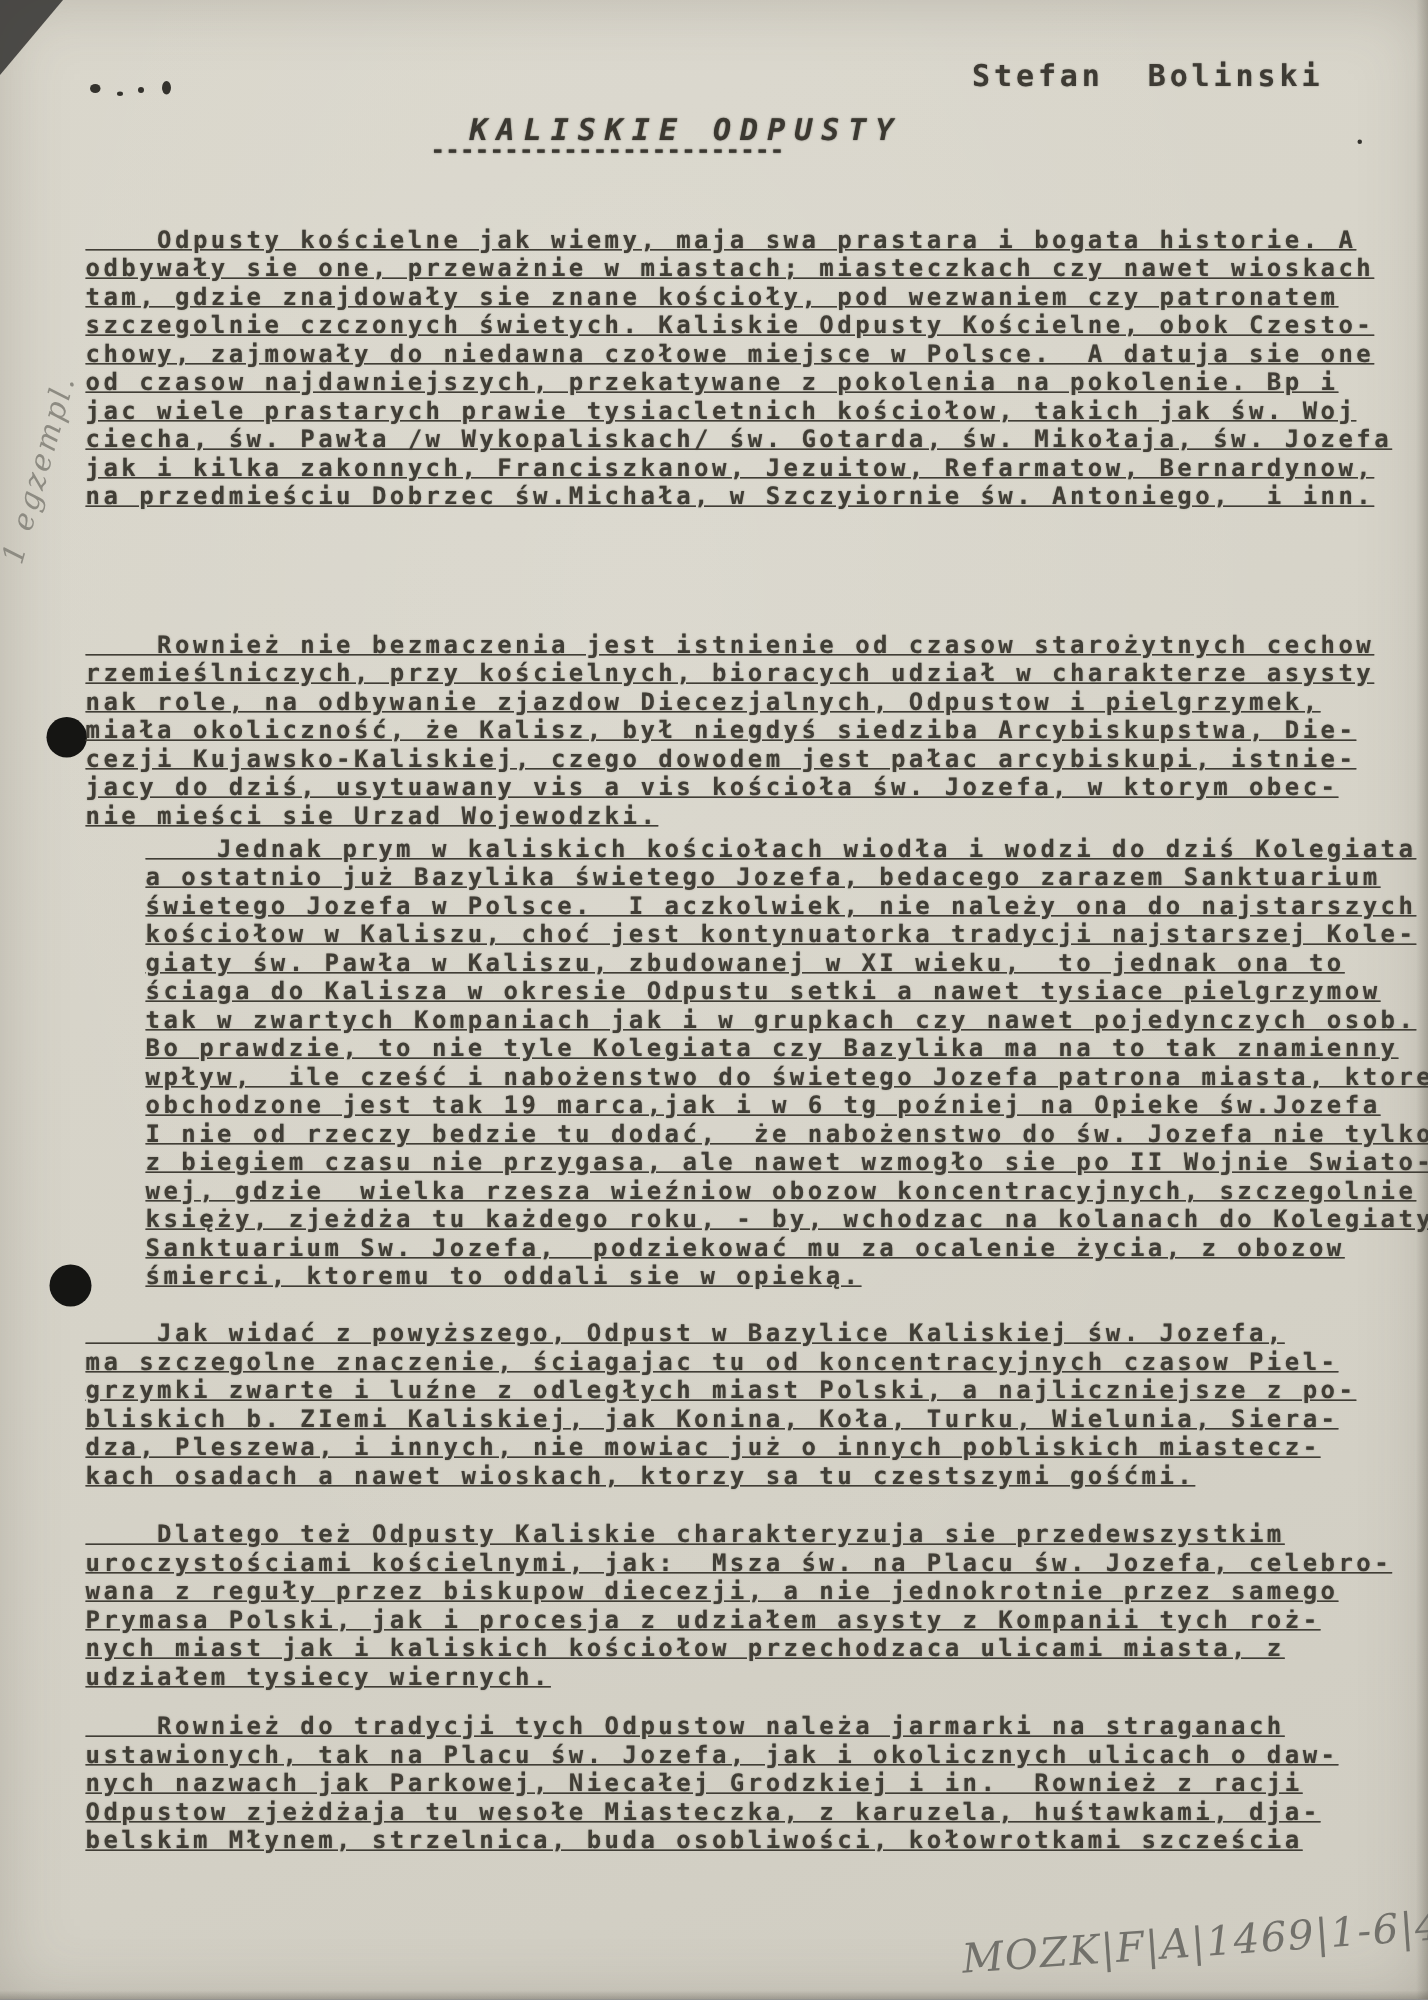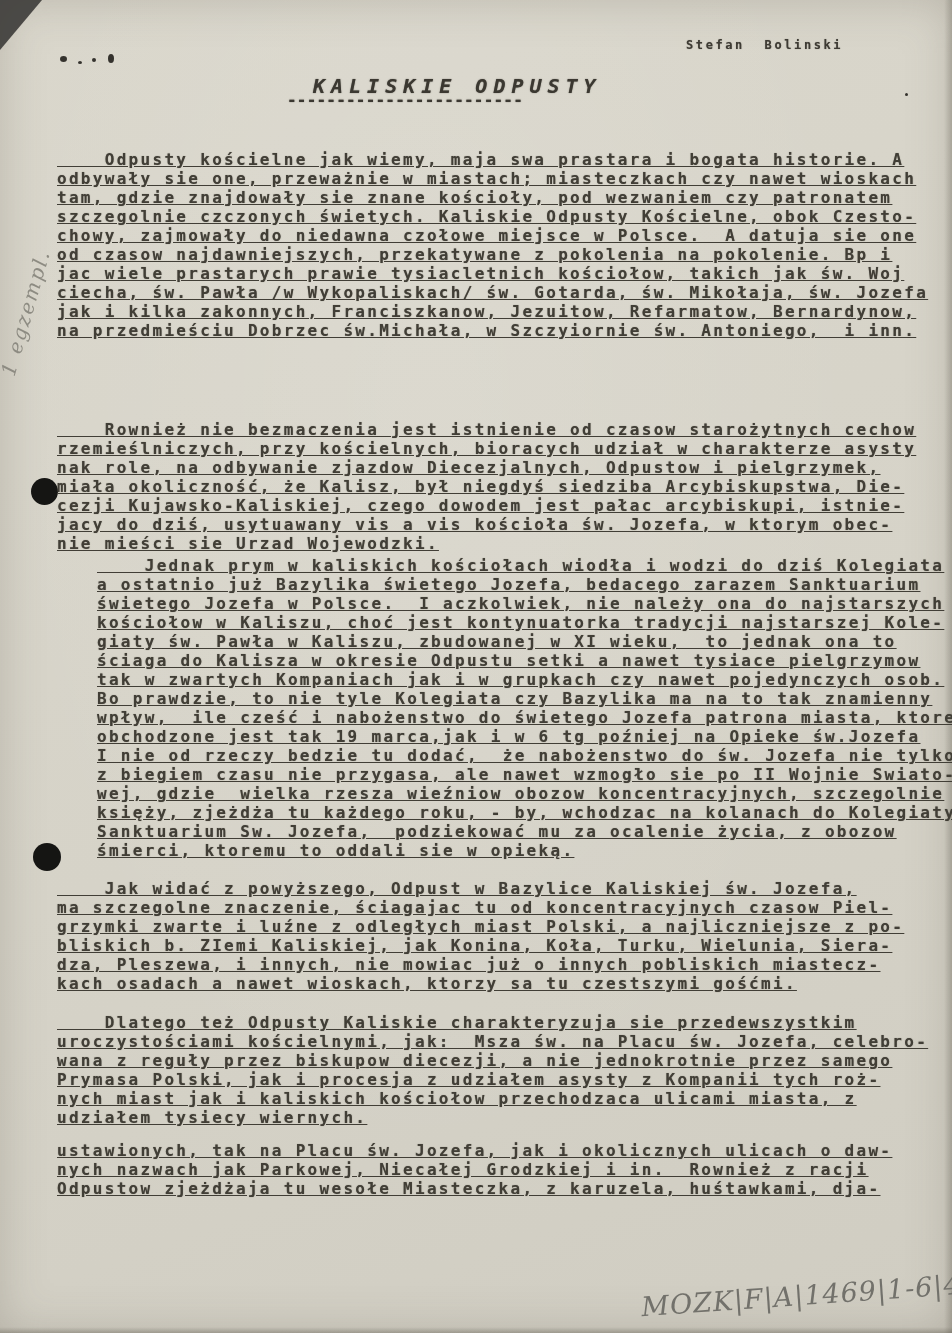--- a/index.html
+++ b/index.html
@@ -23,24 +23,23 @@
     font-weight:bold;
     font-size:16px;
     line-height:19px;
     letter-spacing:2.3px;
     color:#413e36;
     text-shadow:0 0 1px rgba(62,58,50,0.55);
     text-decoration:underline;
   }
   .author{
     position:absolute;left:648px;top:38px;
-    font-weight:bold;font-size:12px;letter-spacing:2.6px;
+    font-weight:bold;font-size:20px;letter-spacing:2.6px;
     color:#3e3b34;text-shadow:0 0 1px rgba(62,58,50,0.55);
     white-space:pre;
-    margin-left:38px;
   }
   .title{
     position:absolute;left:313px;top:74px;
     font-weight:bold;font-size:20px;letter-spacing:6px;
     color:#3b3831;text-shadow:0 0 1.2px rgba(50,47,40,0.7);
     white-space:pre;
     font-style:italic;
   }
   .title-underline{
     position:absolute;left:287px;top:90px;
@@ -155,21 +154,23 @@
     </div>
   <div class="para" style="top:1013px;">
       <div class="line">    Dlatego też Odpusty Kaliskie charakteryzuja sie przedewszystkim</div>
       <div class="line">uroczystościami kościelnymi, jak:  Msza św. na Placu św. Jozefa, celebro-</div>
       <div class="line">wana z reguły przez biskupow diecezji, a nie jednokrotnie przez samego</div>
       <div class="line">Prymasa Polski, jak i procesja z udziałem asysty z Kompanii tych roż-</div>
       <div class="line">nych miast jak i kaliskich kościołow przechodzaca ulicami miasta, z</div>
       <div class="line">udziałem tysiecy wiernych.</div>
     </div>
   <div class="para" style="top:1141px;">
+      <div class="line">    Rownież do tradycji tych Odpustow należa jarmarki na straganach</div>
       <div class="line">ustawionych, tak na Placu św. Jozefa, jak i okolicznych ulicach o daw-</div>
       <div class="line">nych nazwach jak Parkowej, Niecałej Grodzkiej i in.  Rownież z racji</div>
       <div class="line">Odpustow zjeżdżaja tu wesołe Miasteczka, z karuzela, huśtawkami, dja-</div>
+      <div class="line">belskim Młynem, strzelnica, buda osobliwości, kołowrotkami szcześcia</div>
     </div>
 
   <div class="margin-note">1 egzempl.</div>
   <div class="archive-note">MOZK|F|A|1469|1-6|4</div>
 
 </div>
 
 </body></html>

